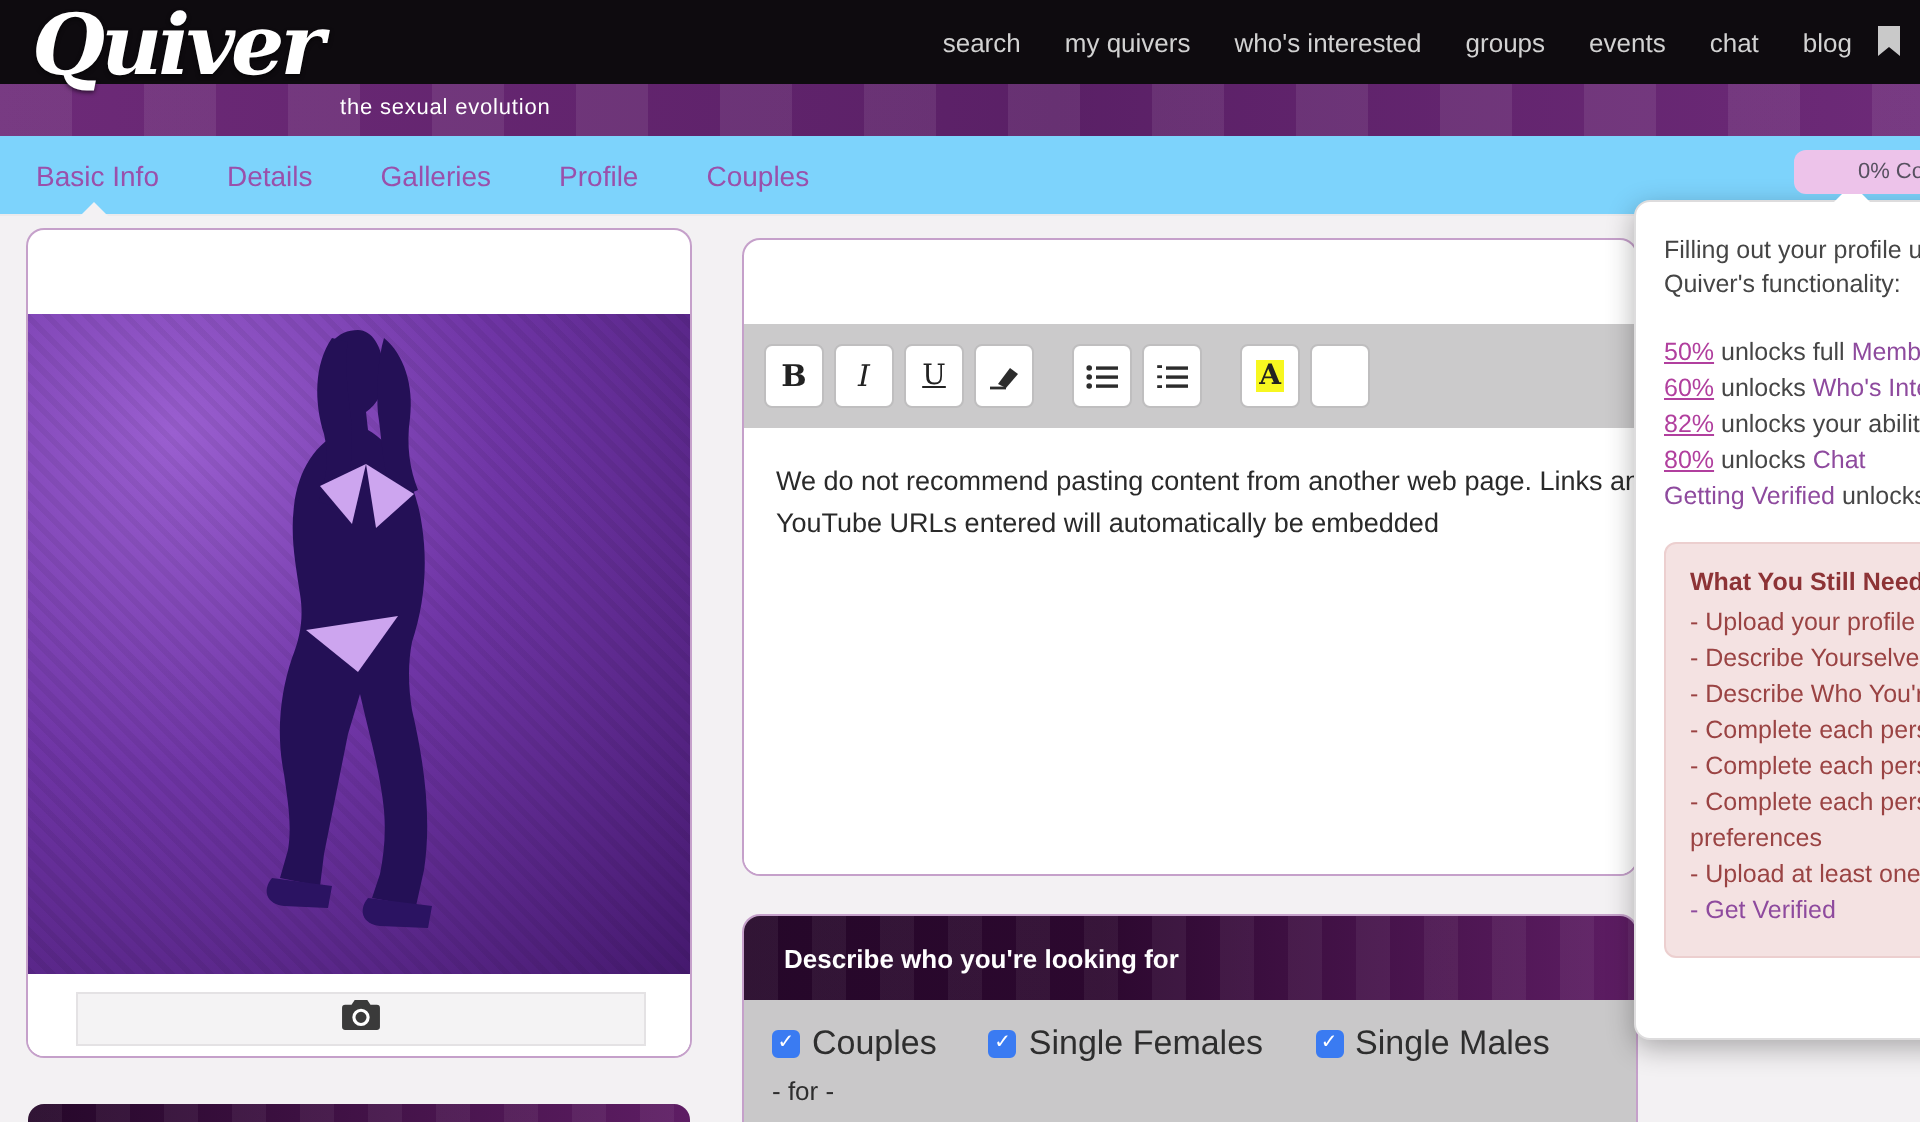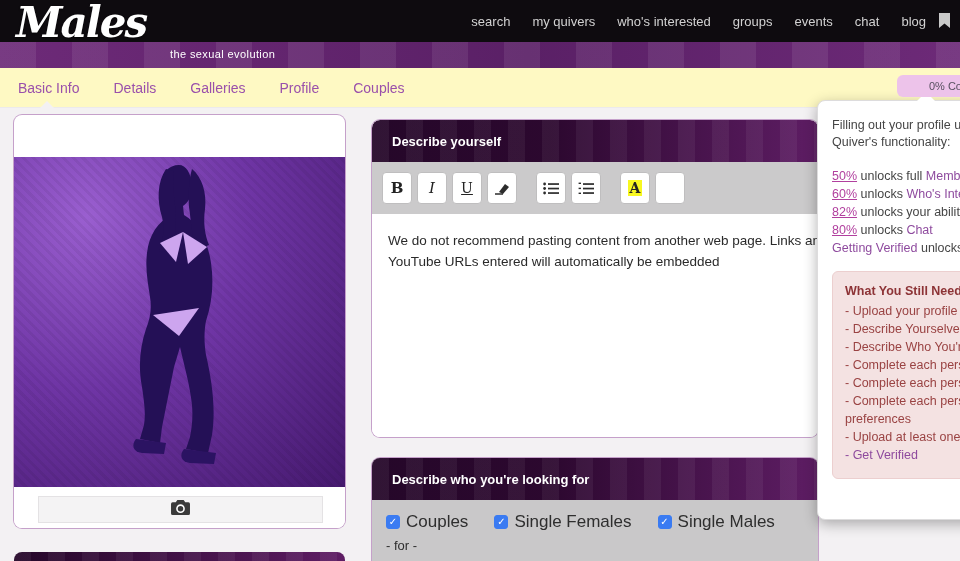--- a/index.html
+++ b/index.html
@@ -21,21 +21,21 @@
       linear-gradient(90deg,#6d2a78,#5a2066 55%,#6d2a78);
   }
   .tagline{position:absolute;left:170px;top:6px;color:#fff;font-size:11px;letter-spacing:.4px;}
   
   .logo{
     position:absolute;left:16px;top:2px;z-index:4;color:#fff;
     font-family:"DejaVu Serif",serif;font-style:italic;font-weight:bold;
     font-size:42px;line-height:1;letter-spacing:-2px;text-shadow:0 1px 2px rgba(0,0,0,.6);
   }
   
-  .tabbar{position:absolute;left:0;top:68px;width:960px;height:39px;background:#fef9c3;border-bottom:1px solid #eceaec;}
+  .tabbar{position:absolute;left:0;top:68px;width:960px;height:39px;background:#7dd3fc;border-bottom:1px solid #eceaec;}
   .tabs{display:flex;align-items:center;height:100%;padding-left:18px;gap:34px;}
   .tab{color:#9a50ab;font-size:14px;cursor:pointer;white-space:nowrap;}
   .tab-notch{position:absolute;left:40px;bottom:-1px;width:0;height:0;
     border-left:7px solid transparent;border-right:7px solid transparent;border-bottom:7px solid #f3f1f3;}
   
   .badge{
     position:absolute;left:897px;top:75px;height:22px;z-index:6;width:110px;
     background:#edc3ea;border-radius:6px;color:#575060;font-size:11px;
     display:flex;align-items:center;justify-content:center;white-space:nowrap;padding:0 10px;
   }
@@ -130,21 +130,21 @@
     <svg width="11" height="15" viewBox="0 0 11 15">
         <path d="M0,0 h11 v15 l-5.5,-4.5 l-5.5,4.5 Z" fill="#c9c9c9"></path>
       </svg>
   </span>
 </div>
 
 <div class="band">
   <span class="tagline">the sexual evolution</span>
 </div>
 
-<div class="logo">Males</div>
+<div class="logo">Quiver</div>
 
 <div class="tabbar">
   <div class="tabs">
       <div class="tab active">Basic Info</div>
       <div class="tab">Details</div>
       <div class="tab">Galleries</div>
       <div class="tab">Profile</div>
       <div class="tab">Couples</div>
     </div>
   <div class="tab-notch"></div>
@@ -177,23 +177,20 @@
             <circle cx="12" cy="11" r="4.5" fill="none" stroke="#fff" stroke-width="2"></circle>
           </svg>
       </span>
     </div>
   </div>
 </div>
 
 <div class="next-panel"></div>
 
 <div class="desc-panel">
-  <div class="panel-header" style="border-radius:8px 8px 0 0;">
-    <span>Describe yourself</span>
-  </div>
   <div class="toolbar">
       <button class="tbtn">
         <span class="g-b">B</span>
       </button>
       <button class="tbtn">
         <span class="g-i">I</span>
       </button>
       <button class="tbtn">
         <span class="g-u">U</span>
       </button>

